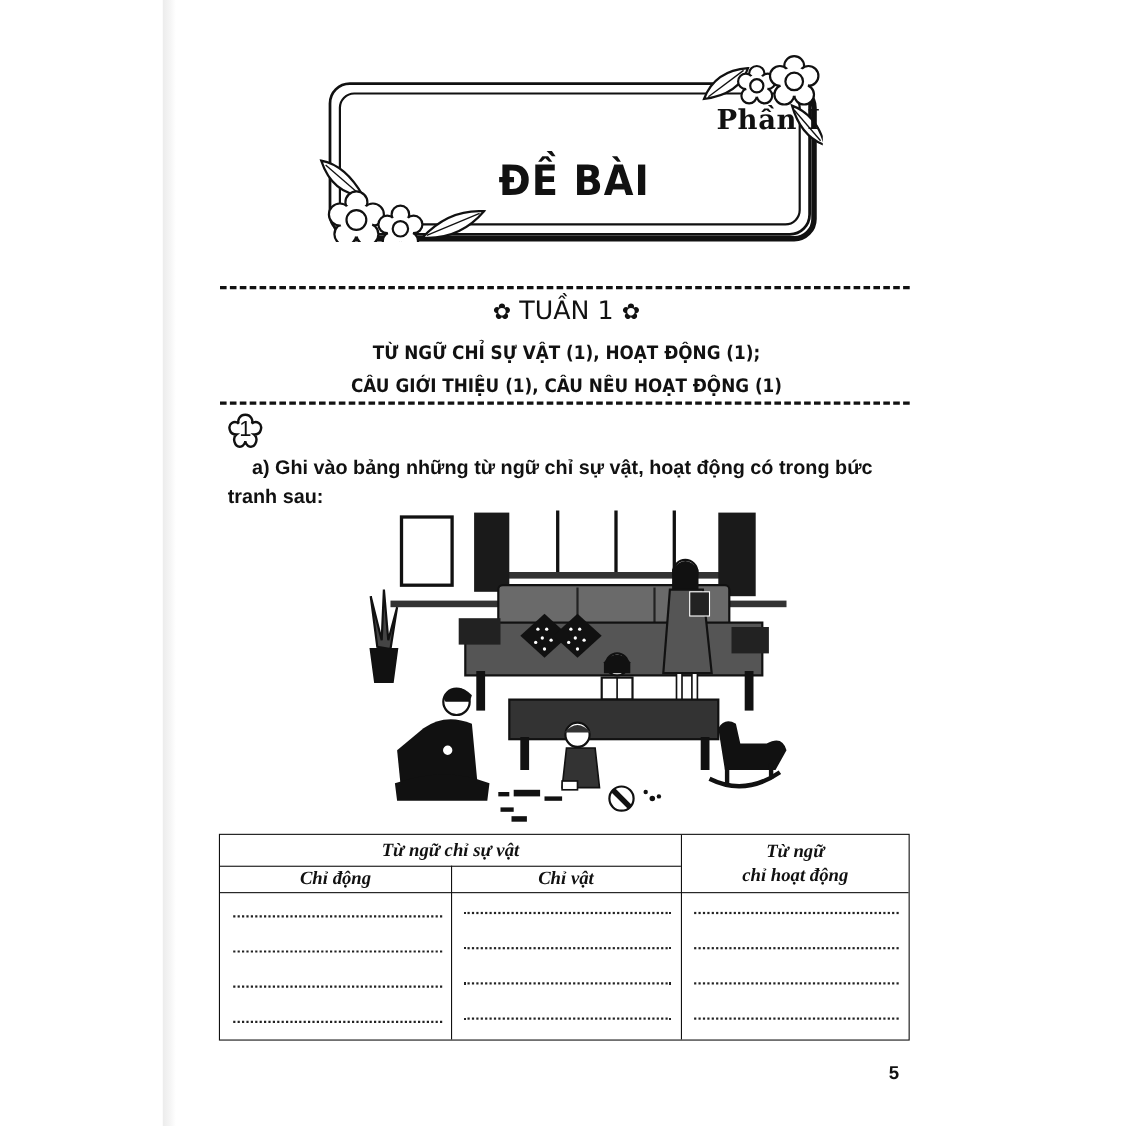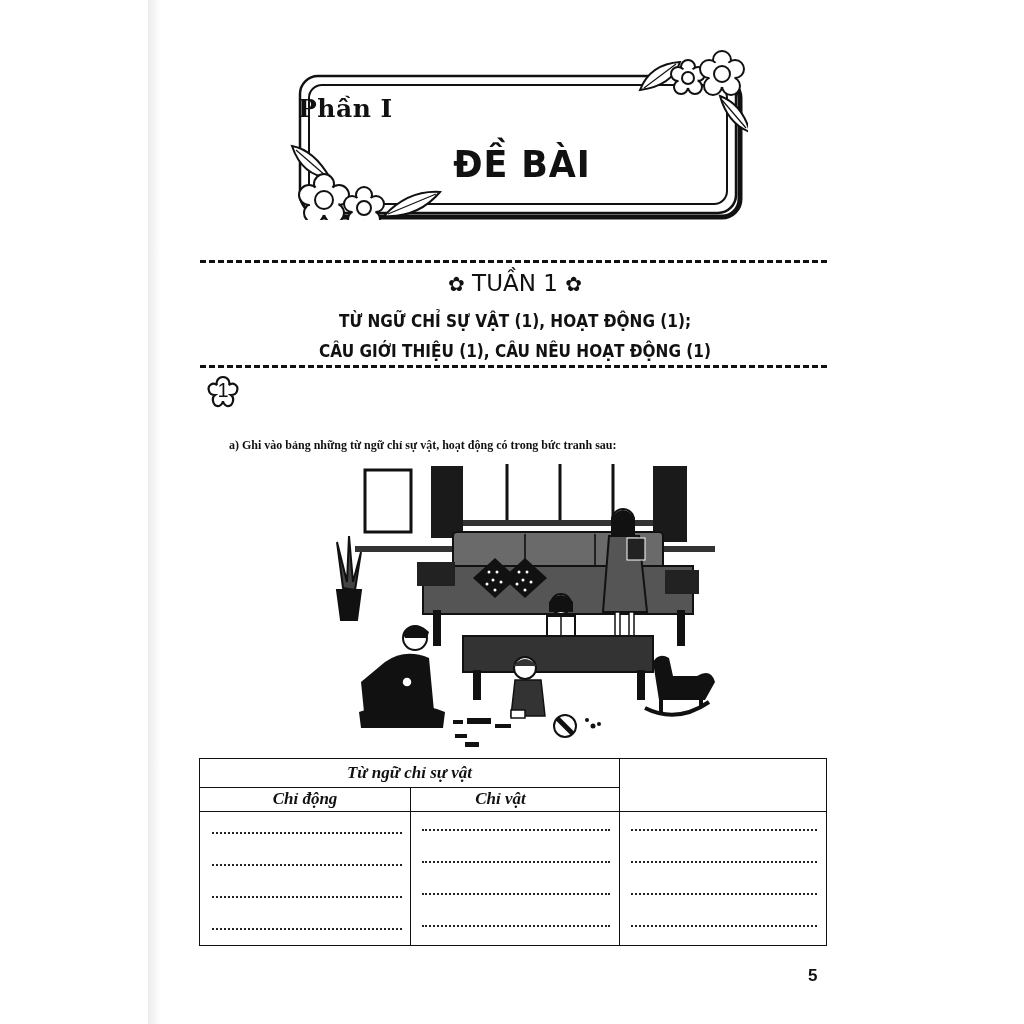--- a/index.html
+++ b/index.html
@@ -10,21 +10,21 @@
   .binding {
     position: absolute; left: 148px; top: 0; width: 12px; height: 1024px;
     background: linear-gradient(to right, #ececec, #f6f6f6 60%, #ffffff);
   }
   
   .title-frame {
     position: absolute; left: 298px; top: 76px; width: 448px; height: 140px;
   }
   .title-frame svg { position: absolute; left: 0; top: 0; }
   .part-label {
-    position: absolute; left: 0; width: 100%; top: 18px; text-align: left;
+    position: absolute; left: 0; width: 100%; top: 18px; text-align: right;
     font-family: "DejaVu Serif", serif; font-weight: bold; font-size: 25px; letter-spacing: 0.5px;
   }
   .part-title {
     position: absolute; left: 0; width: 100%; top: 66px; text-align: center;
     font-family: "DejaVu Sans", sans-serif; font-weight: bold; font-size: 38px; letter-spacing: 1px;
     transform: scaleX(0.92);
   }
   .dash-line {
     position: absolute; left: 200px; width: 627px; height: 0;
     border-top: 3px dashed #111;
@@ -38,22 +38,22 @@
     position: absolute; left: 190px; width: 650px; text-align: center;
     font-family: "DejaVu Sans", sans-serif; font-weight: bold; font-size: 17px;
     transform: scaleX(0.9);
   }
   .badge { position: absolute; left: 205px; top: 374px; width: 36px; height: 36px; }
   .badge-num {
     position: absolute; left: 0; top: 5px; width: 36px; text-align: center;
     font-family: "Liberation Sans", sans-serif; font-size: 20px; font-weight: normal;
   }
   .instruction {
-    position: absolute; left: 207px; top: 432px; width: 620px;
-    font-family: Liberation Serif, serif; font-weight: bold; font-size: 12px; line-height: 26px;
+    position: absolute; left: 207px; top: 412px; width: 620px;
+    font-family: Liberation Sans, sans-serif; font-weight: bold; font-size: 18px; line-height: 26px;
     text-indent: 22px; transform-origin: left top;
   }
   .illustration { position: absolute; left: 325px; top: 462px; width: 395px; height: 292px; }
   
   .ws-table {
     position: absolute; left: 199px; top: 758px; width: 628px; height: 188px;
     border: 1.5px solid #111; box-sizing: border-box;
   }
   .ws-table .vline { position: absolute; top: 0; bottom: 0; border-left: 1.5px solid #111; }
   .ws-table .hline { position: absolute; left: 0; border-top: 1.5px solid #111; }
@@ -262,22 +262,24 @@
 </div>
 
 <div class="ws-table">
   <div class="hline" style="top:28px; width:419px;"></div>
   <div class="hline" style="top:52px; width:100%;"></div>
   <div class="vline" style="left:210px; top:28px;"></div>
   <div class="vline" style="left:419px;"></div>
 
   <div class="th" style="left:0; width:419px; top:4px;">Từ ngữ chỉ sự vật</div>
   <div class="th" style="left:0; width:210px; top:30px;">Chỉ động</div>
-  <div class="th" style="left:196px; width:209px; top:30px;">Chỉ vật</div>
+  <div class="th" style="left:210px; width:209px; top:30px;">Chỉ vật</div>
   <div class="th" style="left:419px; width:208px; top:4px; line-height:22px;">
+    <div>Từ ngữ</div>
+    <div>chỉ hoạt động</div>
   </div>
 
   <div class="dots" style="left:12px; width:190px; top:73px;"></div>
   <div class="dots" style="left:12px; width:190px; top:105px;"></div>
   <div class="dots" style="left:12px; width:190px; top:137px;"></div>
   <div class="dots" style="left:12px; width:190px; top:169px;"></div>
 
   <div class="dots" style="left:222px; width:188px; top:70px;"></div>
   <div class="dots" style="left:222px; width:188px; top:102px;"></div>
   <div class="dots" style="left:222px; width:188px; top:134px;"></div>

